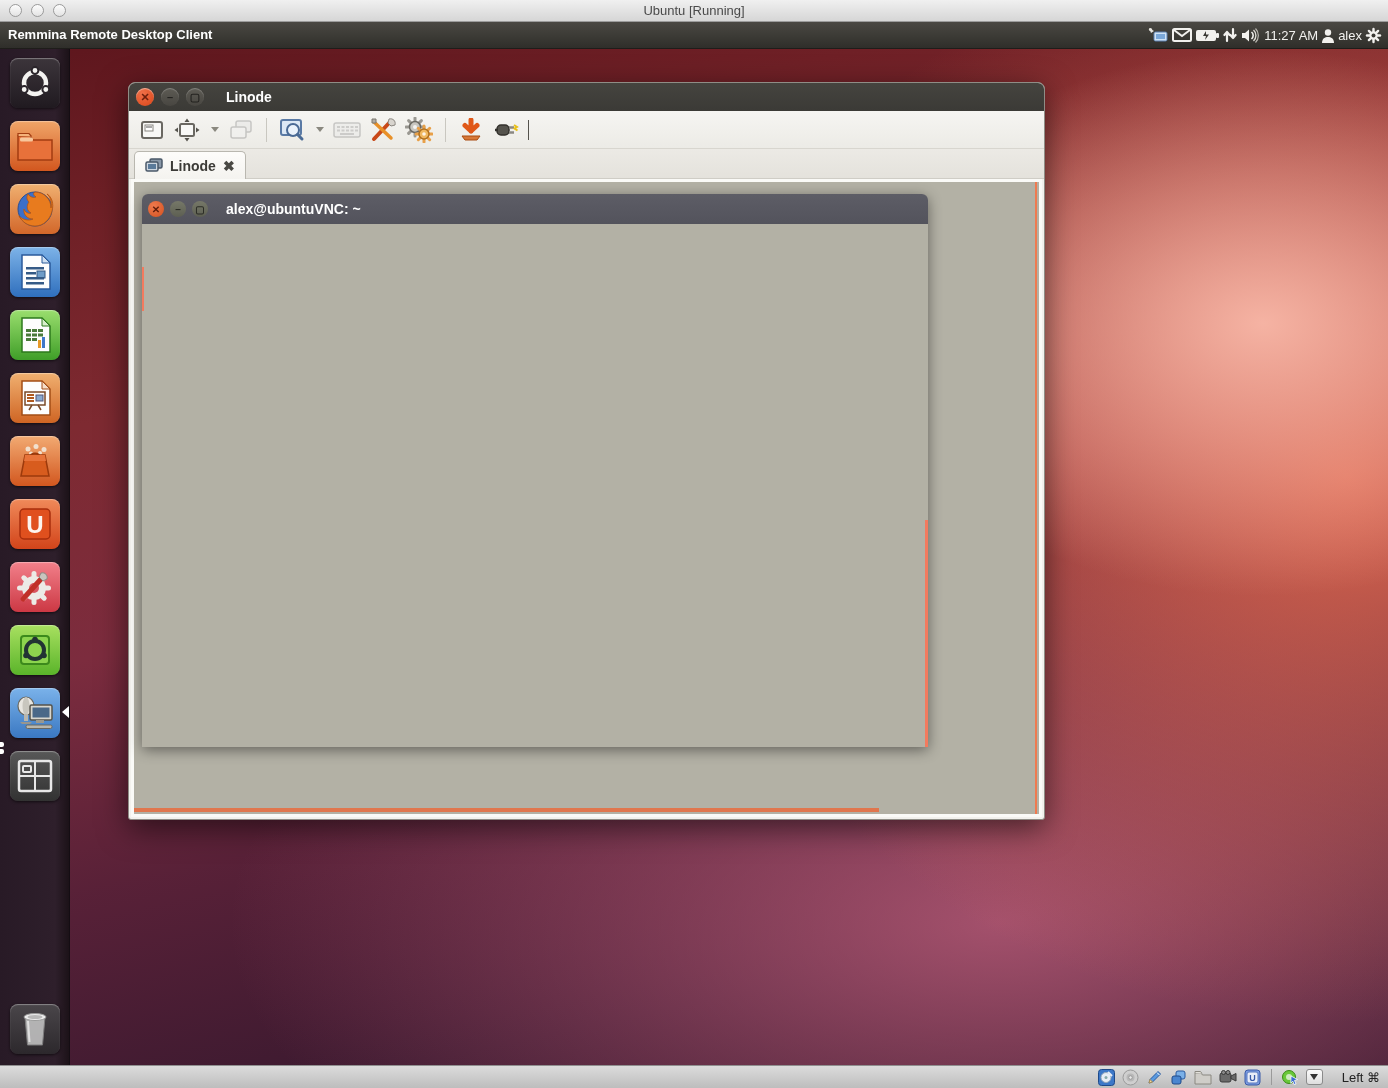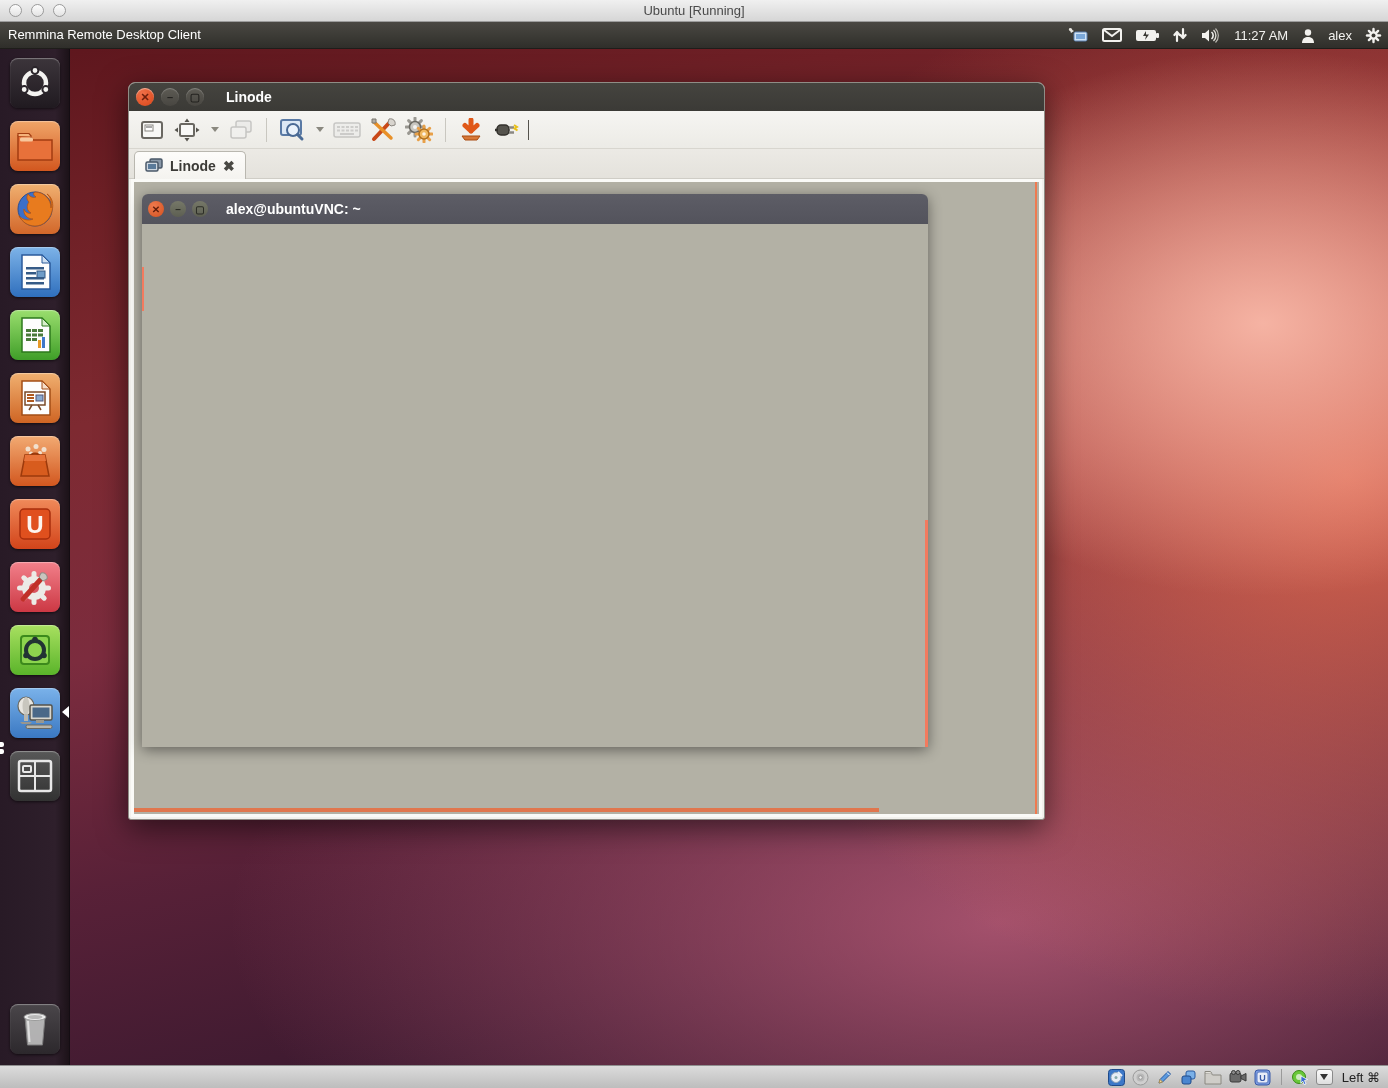--- a/index.html
+++ b/index.html
@@ -13,22 +13,22 @@
   .mac-lights { position:absolute; left:9px; top:4px; display:flex; gap:9px; }
   .mac-light { width:13px; height:13px; border-radius:50%; border:1px solid #9a9a9a;
     background:linear-gradient(#fdfdfd,#e3e3e3); }
   .mac-title { position:absolute; left:0; right:0; top:3px; text-align:center;
     font-size:13px; color:#4a4a4a; }
 
   
   .panel { position:absolute; left:0; top:22px; width:100%; height:27px;
     background:linear-gradient(#4a4843,#3a3934 60%,#2f2e2a);
     border-bottom:1px solid #1e1d1a; color:#fff; }
-  .panel-apptitle { position:absolute; left:8px; top:5px; font-size:13px; font-weight:normal; }
-  .tray { position:absolute; right:6px; top:0; height:26px; display:flex; align-items:center; gap:13px; }
+  .panel-apptitle { position:absolute; left:8px; top:5px; font-size:13px; font-weight:bold; }
+  .tray { position:absolute; right:6px; top:0; height:26px; display:flex; align-items:center; gap:3px; }
   .tray svg { display:block; }
   .tray-text { font-size:13px; color:#f2f1ee; }
 
   
   .desktop { position:absolute; left:0; top:49px; width:1388px; height:1016px;
     background:
       radial-gradient(ellipse 620px 420px at 91% 27%, rgba(248,184,168,.95) 0%, rgba(248,184,168,0) 65%),
       radial-gradient(ellipse 900px 760px at 97% 42%, rgba(232,110,82,.9) 0%, rgba(232,110,82,0) 72%),
       radial-gradient(ellipse 1100px 520px at 72% 86%, rgba(198,99,128,.75) 0%, rgba(198,99,128,0) 70%),
       linear-gradient(168deg, #5d161d 0%, #6f2026 14%, #7e2a31 30%, #7c2c3e 48%, #63254099 66%, #3d1a30 84%, #2b1226 100%),
@@ -104,21 +104,21 @@
   
   .vbox-bar { position:absolute; left:0; bottom:0; width:100%; height:23px;
     background:linear-gradient(#dcdcdc,#bdbdbd); border-top:1px solid #8f8f8f;
     display:flex; align-items:center; justify-content:flex-end; gap:7px; padding-right:8px; }
   .vbox-bar svg { display:block; }
   .vsep { width:1px; height:16px; background:#9a9a9a; margin:0 3px; }
   .hostkey-btn { width:17px; height:16px; border:1px solid #8a8a8a; border-radius:3px;
     background:linear-gradient(#fbfbfb,#dedede); display:flex; align-items:center; justify-content:center; }
   .hostkey-arrow { width:0; height:0; border-left:4px solid transparent;
     border-right:4px solid transparent; border-top:6px solid #333; }
-  .hostkey-label { font-size:13px; color:#222; margin-left:2px; }
+  .hostkey-label { font-size:13px; color:#222; margin-left:12px; }
 </style>
 </head>
 <body>
 
 <div class="screen">
 
   <div class="mac-bar">
     <div class="mac-lights">
       <span class="mac-light"></span>
       <span class="mac-light"></span>

